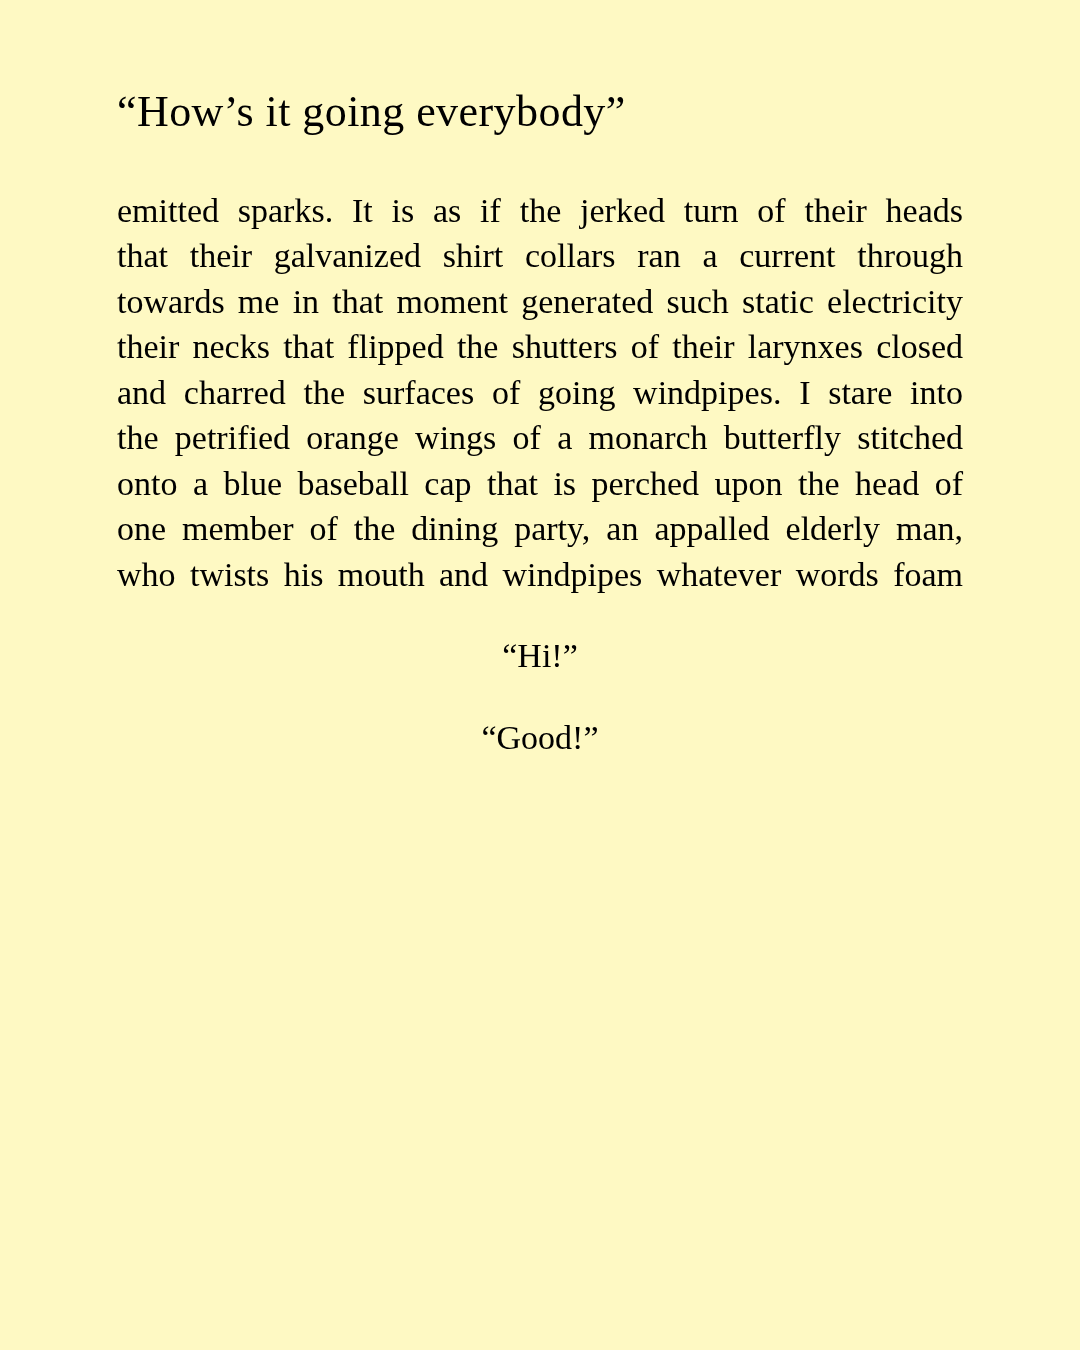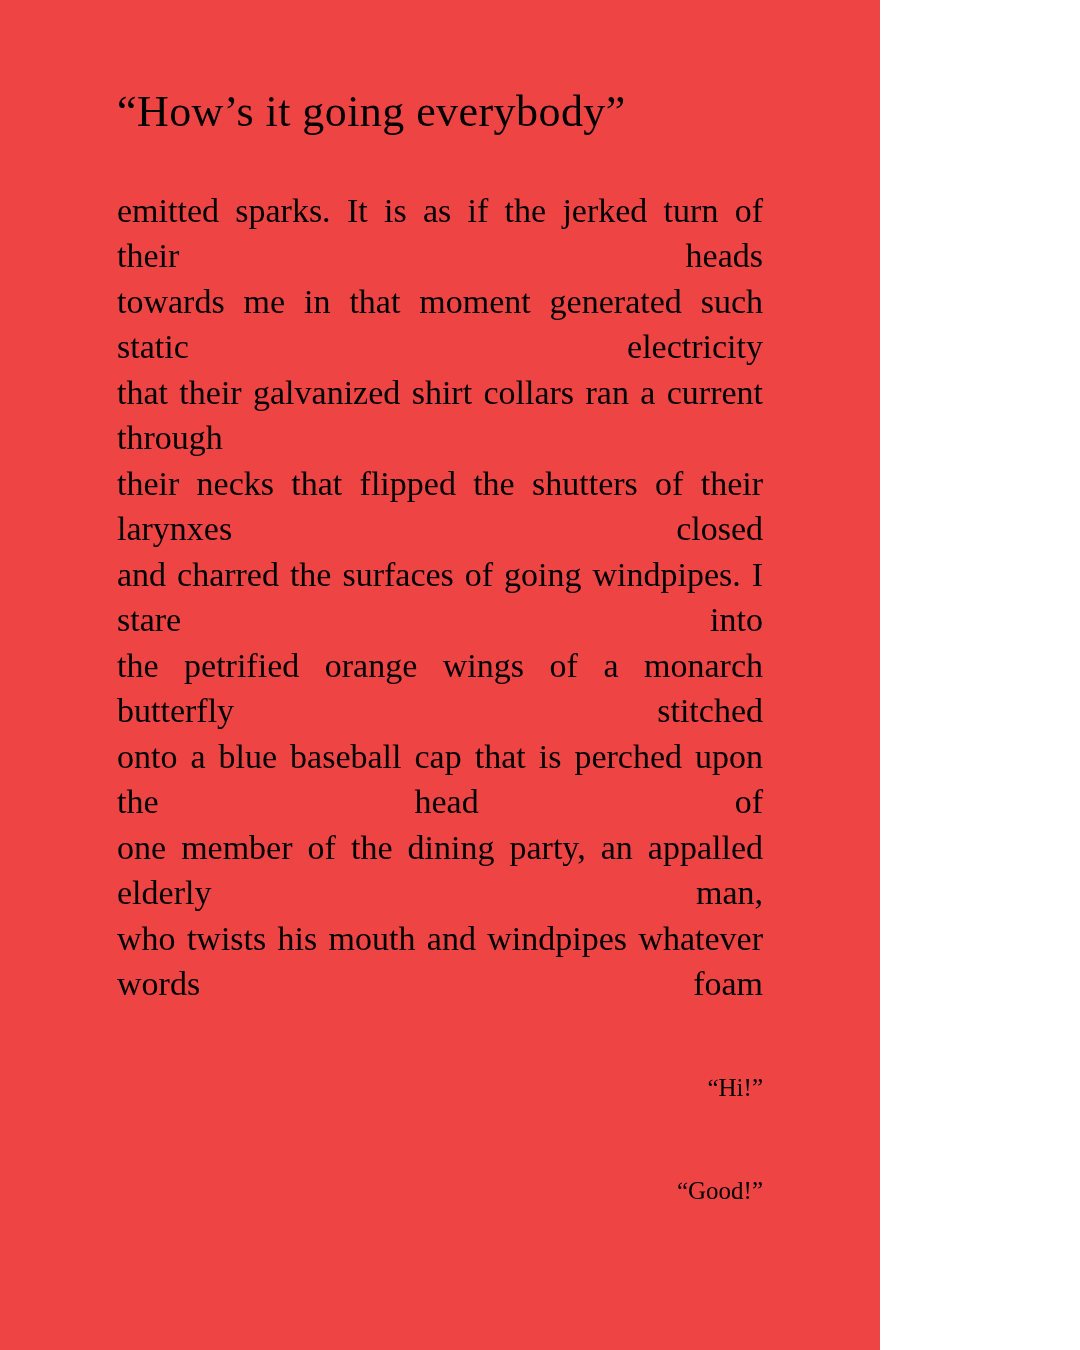--- a/index.html
+++ b/index.html
@@ -2,23 +2,23 @@
 <html><head>
 <meta charset="utf-8">
 <style>
   html, body {
     margin: 0;
     padding: 0;
     background: #ffffff;
   }
   .page {
     position: relative;
-    width: 880px;
+    width: 1080px;
     height: 1350px;
-    background: #ef4444;
+    background: #fef9c3;
     box-sizing: border-box;
     padding: 86px 117px 0 117px;
     font-family: "Liberation Serif", "DejaVu Serif", serif;
     color: #000000;
     overflow: hidden;
   }
   .heading {
     margin: 0;
     font-size: 44px;
     line-height: 52.8px;
@@ -34,36 +34,36 @@
   .para .line {
     text-align: justify;
     text-align-last: justify;
     white-space: normal;
   }
   .para .line.last {
     text-align: left;
     text-align-last: left;
   }
   .dialogue {
-    margin: 58px 0 0 0;
-    font-size: 25px;
+    margin: 36px 0 0 0;
+    font-size: 34px;
     line-height: 45.5px;
-    text-align: right;
+    text-align: center;
   }
 </style>
 </head>
 <body>
 
 <div class="page">
   <h1 class="heading">“How’s it going everybody”</h1>
 
   <div class="para">
     <div class="line">emitted sparks. It is as if the jerked turn of their heads</div>
+    <div class="line">that their galvanized shirt collars ran a current through</div>
     <div class="line">towards me in that moment generated such static electricity</div>
-    <div class="line">that their galvanized shirt collars ran a current through</div>
     <div class="line">their necks that flipped the shutters of their larynxes closed</div>
     <div class="line">and charred the surfaces of going windpipes. I stare into</div>
     <div class="line">the petrified orange wings of a monarch butterfly stitched</div>
     <div class="line">onto a blue baseball cap that is perched upon the head of</div>
     <div class="line">one member of the dining party, an appalled elderly man,</div>
     <div class="line">who twists his mouth and windpipes whatever words foam</div>
   </div>
 
   <p class="dialogue">“Hi!”</p>
   <p class="dialogue">“Good!”</p>

